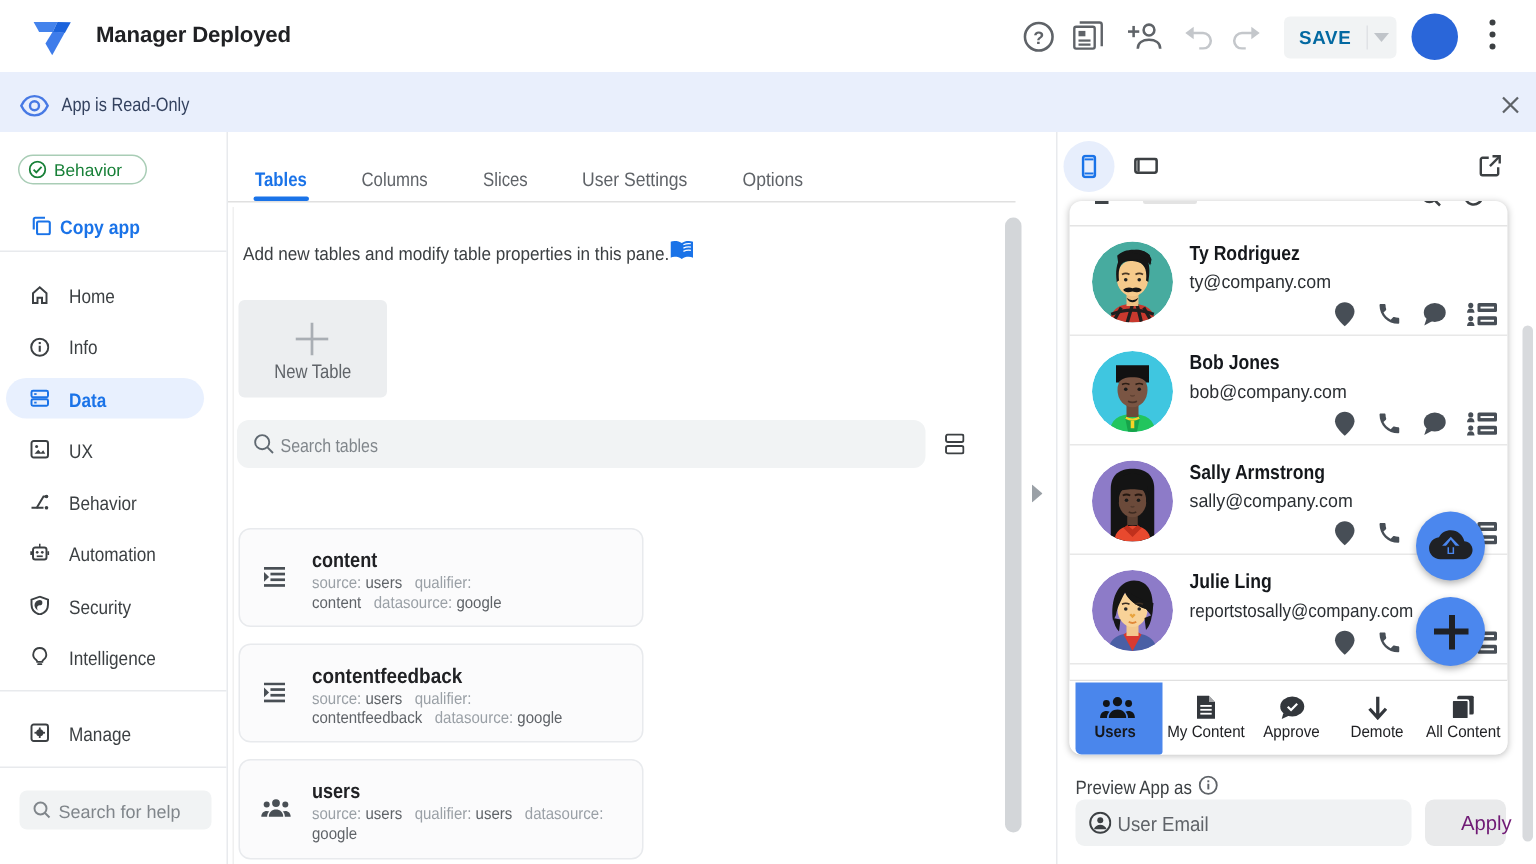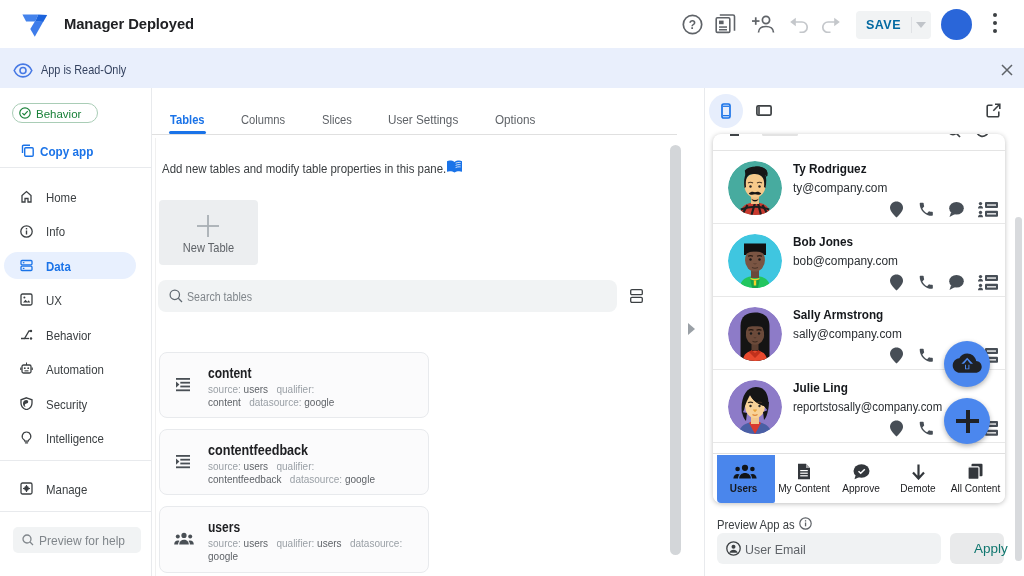--- a/index.html
+++ b/index.html
@@ -137,21 +137,21 @@
   <rect x="5.9" y="3" width="1.2" height="7" fill="#3c4043"></rect>
   <rect x="3" y="5.9" width="7" height="1.2" fill="#3c4043"></rect>
 </svg>
 <div class="navitem" style="top:482px;">Manage</div>
 <div class="abs" style="left:0;top:511px;width:151px;height:1px;background:#e8eaed;"></div>
 <div class="abs" style="left:13px;top:527px;width:128px;height:26px;background:#f1f3f4;border-radius:5px;"></div>
 <svg class="abs" style="left:22px;top:534px;" width="12" height="12" viewBox="0 0 12 12">
   <circle cx="5" cy="5" r="4" fill="none" stroke="#80868b" stroke-width="1.3"></circle>
   <path d="M8,8 L11,11" stroke="#80868b" stroke-width="1.3"></path>
 </svg>
-<div class="abs" style="left:39px;top:534px;font-size:12px;color:#80868b;">Preview for help</div>
+<div class="abs" style="left:39px;top:534px;font-size:12px;color:#80868b;">Search for help</div>
 
 <div class="abs" style="left:170px;top:112px;font-size:13px;font-weight:700;color:#1a73e8;transform:scaleX(0.86);transform-origin:0 0;">Tables</div>
 <div class="abs" style="left:241px;top:112px;font-size:13px;color:#5f6368;transform:scaleX(0.86);transform-origin:0 0;">Columns</div>
 <div class="abs" style="left:322px;top:112px;font-size:13px;color:#5f6368;transform:scaleX(0.86);transform-origin:0 0;">Slices</div>
 <div class="abs" style="left:388px;top:112px;font-size:13px;color:#5f6368;transform:scaleX(0.9);transform-origin:0 0;">User Settings</div>
 <div class="abs" style="left:495px;top:112px;font-size:13px;color:#5f6368;transform:scaleX(0.9);transform-origin:0 0;">Options</div>
 <div class="abs" style="left:169px;top:131px;width:37px;height:3px;background:#1a73e8;border-radius:2px;"></div>
 <div class="abs" style="left:152px;top:134px;width:525px;height:1px;background:#e0e0e0;"></div>
 
 <div class="abs" style="left:155px;top:138px;width:1px;height:438px;background:#f0f0f0;"></div>
@@ -441,15 +441,15 @@
   <rect x="5.9" y="5.5" width="1.3" height="3.8" fill="#5f6368"></rect>
   <rect x="5.9" y="3.2" width="1.3" height="1.3" fill="#5f6368"></rect>
 </svg>
 <div class="abs" style="left:717px;top:533px;width:224px;height:31px;background:#f0f2f3;border-radius:6px;"></div>
 <svg class="abs" style="left:726px;top:541px;" width="15" height="15" viewBox="0 0 15 15">
   <circle cx="7.5" cy="7.5" r="6.7" fill="none" stroke="#3c4043" stroke-width="1.3"></circle>
   <circle cx="7.5" cy="5.8" r="2" fill="#3c4043"></circle>
   <path d="M3.2,11.8 c0.8,-2 2.4,-3 4.3,-3 c1.9,0 3.5,1 4.3,3" fill="#3c4043"></path>
 </svg>
 <div class="abs" style="left:745px;top:542px;font-size:13.5px;color:#5f6368;transform:scaleX(0.92);transform-origin:0 0;">User Email</div>
-<div class="abs" style="left:950px;top:533px;width:54px;height:31px;background:#e9eaeb;border-radius:6px;text-align:center;line-height:31px;font-size:13.5px;color:#0f766e;padding-left:24px;">Apply</div>
+<div class="abs" style="left:950px;top:533px;width:54px;height:31px;background:#e9eaeb;border-radius:6px;text-align:center;line-height:31px;font-size:13.5px;color:#701a75;padding-left:24px;">Apply</div>
 
 <div class="abs" style="left:1015px;top:217px;width:7px;height:344px;background:#d8dadd;border-radius:4px;"></div>
 
 </body></html>

